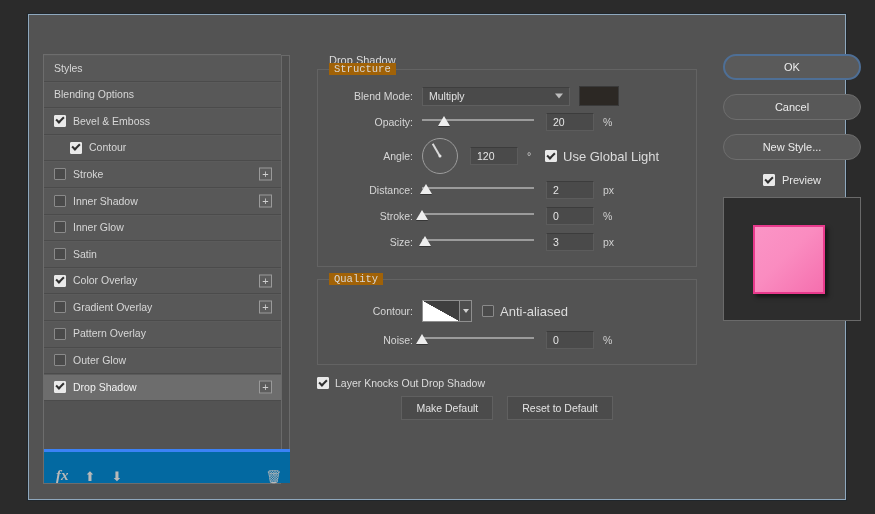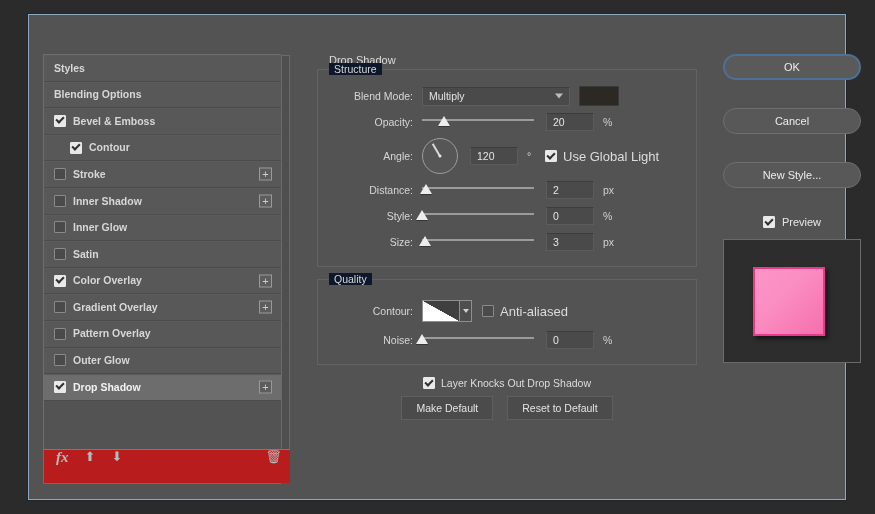--- a/index.html
+++ b/index.html
@@ -75,21 +75,21 @@
     display: flex; align-items: center;
     border-bottom: 1px solid #4b4b4b;
     box-shadow: inset 0 1px 0 #5b5b5b;
     background: #585858;
     font-size: 10.5px;
     color: #d7d7d7;
     padding-left: 10px;
     cursor: pointer;
   }
   .style-row.selected { background: #6d6d6d; color: #f2f2f2; }
-  .style-row .lbl { line-height: 1; font-weight: bold; }
+  .style-row .lbl { line-height: 1; }
   .style-row.indent { padding-left: 26px; }
   .style-row .cb { margin-right: 7px; }
   .plusbox {
     position: absolute; right: 9px; top: 50%;
     transform: translateY(-50%);
     width: 13px; height: 13px;
     border: 1px solid #9a9a9a;
     color: #cfcfcf;
     font-size: 11px; line-height: 11px;
     text-align: center;
@@ -119,23 +119,23 @@
     position: absolute;
     right: -9px; top: 0;
     width: 9px; height: 396px;
     background: #4f4f4f;
     border: 1px solid #6a6a6a;
   }
   #styles-toolbar {
     position: absolute;
     left: 0; right: -9px; bottom: 0;
     height: 34px;
-    background: #b91c1c;
-    border-top: 1px solid #3b82f6;
-    display: flex; align-items: flex-start;
+    background: #0369a1;
+    border-top: 3px solid #3b82f6;
+    display: flex; align-items: flex-end;
     padding: 0 8px 0 12px;
   }
   .tb-icon {
     color: #b9b9b9;
     font-size: 13px;
     margin-right: 16px;
     cursor: pointer;
     line-height: 1;
   }
   .tb-icon.fx { font-style: italic; font-family: "Liberation Serif", serif; font-size: 15px; font-weight: bold; }
@@ -153,24 +153,25 @@
   }
   .group {
     position: relative;
     border: 1px solid #636363;
     margin-bottom: 12px;
     padding: 14px 12px 12px 12px;
   }
   .group > .glabel {
     position: absolute;
     top: -7px; left: 11px;
-    background: #0f172a;
+    background: #a16207;
     padding: 0 5px;
     font-size: 10.5px;
     color: #d7d7d7;
+    font-family: Liberation Mono, monospace;
   }
   .frow {
     display: flex; align-items: center;
     height: 24px;
     margin-bottom: 2px;
   }
   .flabel {
     width: 92px;
     text-align: right;
     padding-right: 9px;
@@ -290,21 +291,20 @@
   .contour-arrow i {
     width: 0; height: 0;
     border-left: 3.5px solid transparent;
     border-right: 3.5px solid transparent;
     border-top: 4.5px solid #d0d0d0;
     display: block;
   }
 
   #knockout-row {
     display: flex; align-items: center;
-    justify-content: center;
     margin: 2px 0 7px 0;
   }
   #default-buttons {
     display: flex; justify-content: center; gap: 14px;
   }
   .dbtn {
     background: #4b4b4b;
     border: 1px solid #606060;
     color: #e3e3e3;
     font-size: 10.5px;
@@ -319,21 +319,21 @@
     width: 138px;
   }
   .abtn {
     width: 138px; height: 26px;
     border-radius: 13px;
     background: #585858;
     border: 1px solid #6e6e6e;
     color: #ececec;
     font-size: 11px;
     display: flex; align-items: center; justify-content: center;
-    margin-bottom: 28px;
+    margin-bottom: 14px;
     cursor: pointer;
   }
   .abtn.primary {
     border: 2px solid #4e6f96;
     background: #5a5a5a;
   }
   #preview-row {
     display: flex; align-items: center; justify-content: center;
     font-size: 11px; color: #e7e7e7;
     margin: 2px 0 11px 0;
@@ -481,21 +481,21 @@
           <span class="flabel">Distance:</span>
           <div class="slider" id="distance-slider">
             <div class="track"></div>
             <div class="thumb" style="left: 4%;"></div>
           </div>
           <div class="numfield">2</div>
           <span class="unit">px</span>
         </div>
 
         <div class="frow">
-          <span class="flabel">Style:</span>
+          <span class="flabel">Stroke:</span>
           <div class="slider" id="spread-slider">
             <div class="track"></div>
             <div class="thumb" style="left: 0%;"></div>
           </div>
           <div class="numfield">0</div>
           <span class="unit">%</span>
         </div>
 
         <div class="frow" style="margin-bottom:0">
           <span class="flabel">Size:</span>

